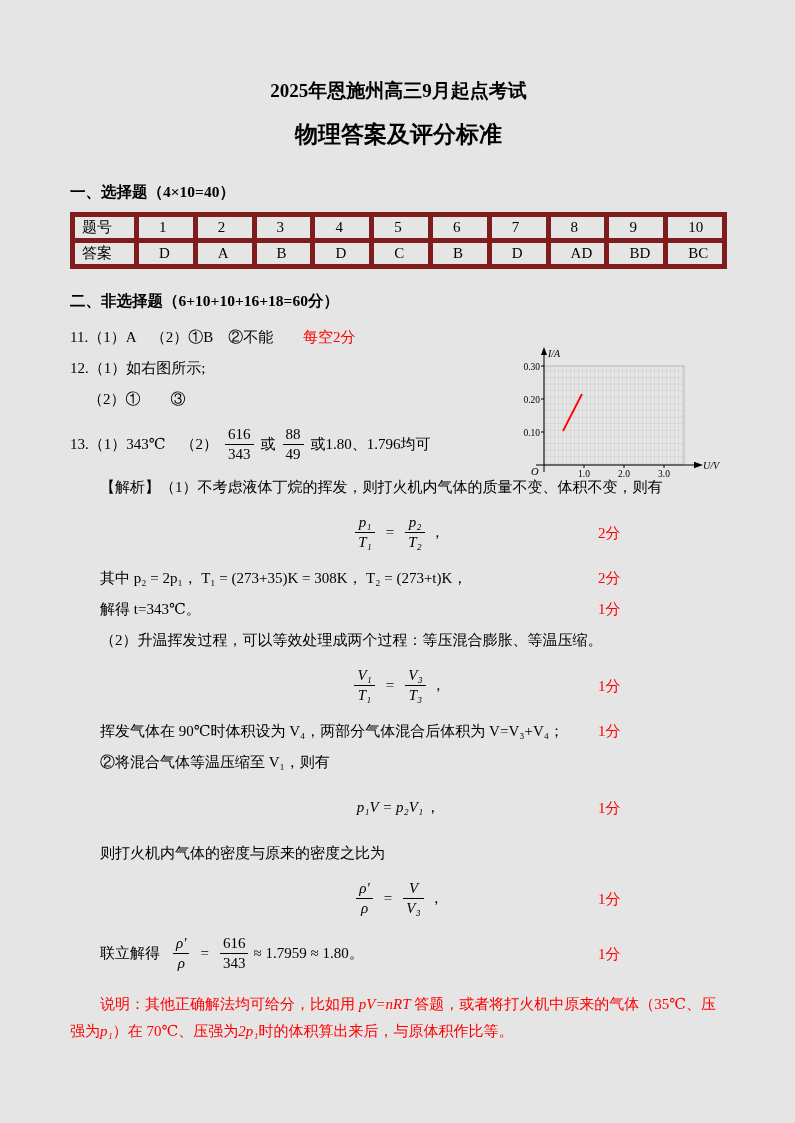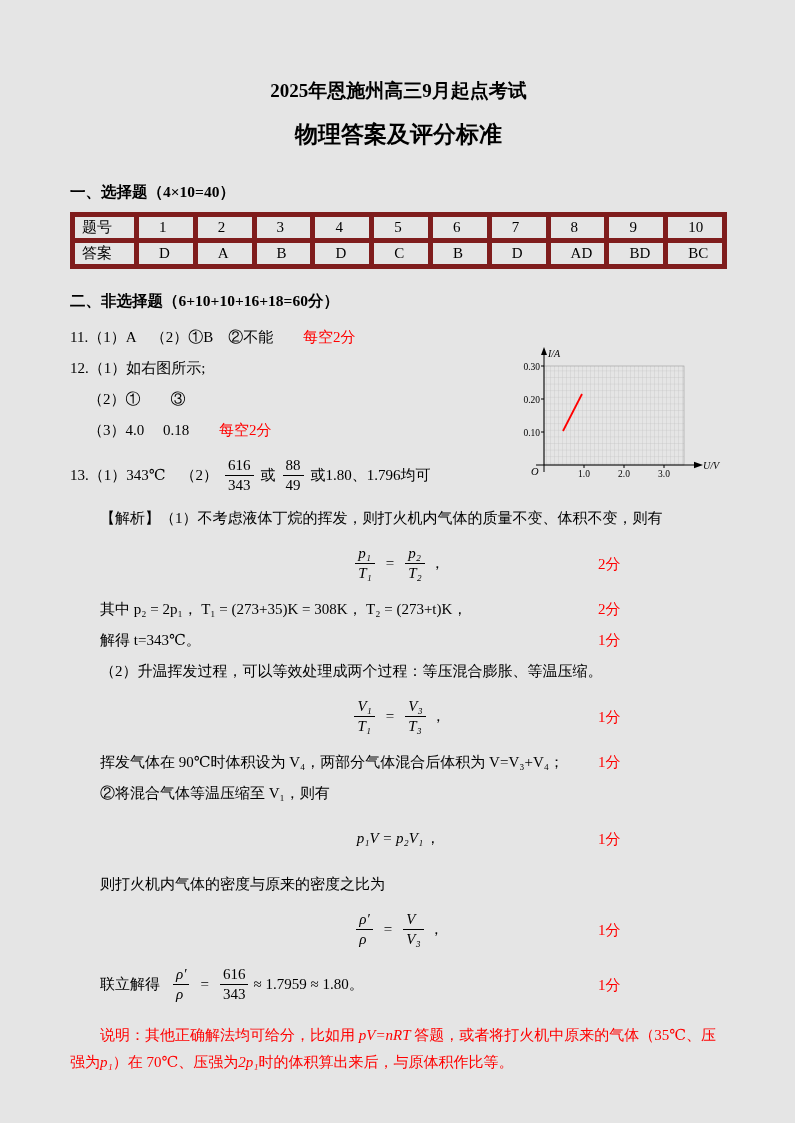--- a/index.html
+++ b/index.html
@@ -33,21 +33,21 @@
   .indent2 { padding-left:30px; }
   .score { color:#ff0000; margin-left:26px; }
   .score-col {
     position:absolute; left:528px; top:50%; transform:translateY(-50%);
     color:#ff0000; white-space:nowrap;
   }
 
   .q13 { margin-top:12px; display:flex; align-items:center; gap:4px; flex-wrap:nowrap; }
 
   .frac { display:inline-flex; flex-direction:column; vertical-align:middle;
-          line-height:1.25; margin:0 3px; font-size:15px; }
+          text-align:center; line-height:1.25; margin:0 3px; font-size:15px; }
   .frac .num { border-bottom:1.2px solid currentColor; padding:0 3px; }
   .frac .den { padding:0 3px; }
   .math { font-style:italic; }
   .op { padding:0 8px; }
   .tail { padding-left:2px; }
 
   .formula-row {
     position:relative; margin:9px 0; min-height:46px; font-size:15px;
     display:flex; align-items:center; justify-content:center;
   }
@@ -108,24 +108,20 @@
 
     <p class="sec-heading second">二、非选择题（6+10+10+16+18=60分）</p>
 
     <p class="line" style="margin-top:12px">
       <span>11.（1）A　（2）①B　②不能</span>
       <span class="score">每空2分</span>
     </p>
 
     <p class="line">12.（1）如右图所示;</p>
     <p class="line indent1">（2）①　　③</p>
-    <p class="line indent1">
-      <span>（3）4.0　 0.18</span>
-      <span class="score">每空2分</span>
-    </p>
 
     <div class="line q13">
       <span>13.（1）343℃　（2）</span>
       <span class="frac">
         <span class="num">616</span>
         <span class="den">343</span>
       </span>
       <span>或</span>
       <span class="frac">
         <span class="num">88</span>

